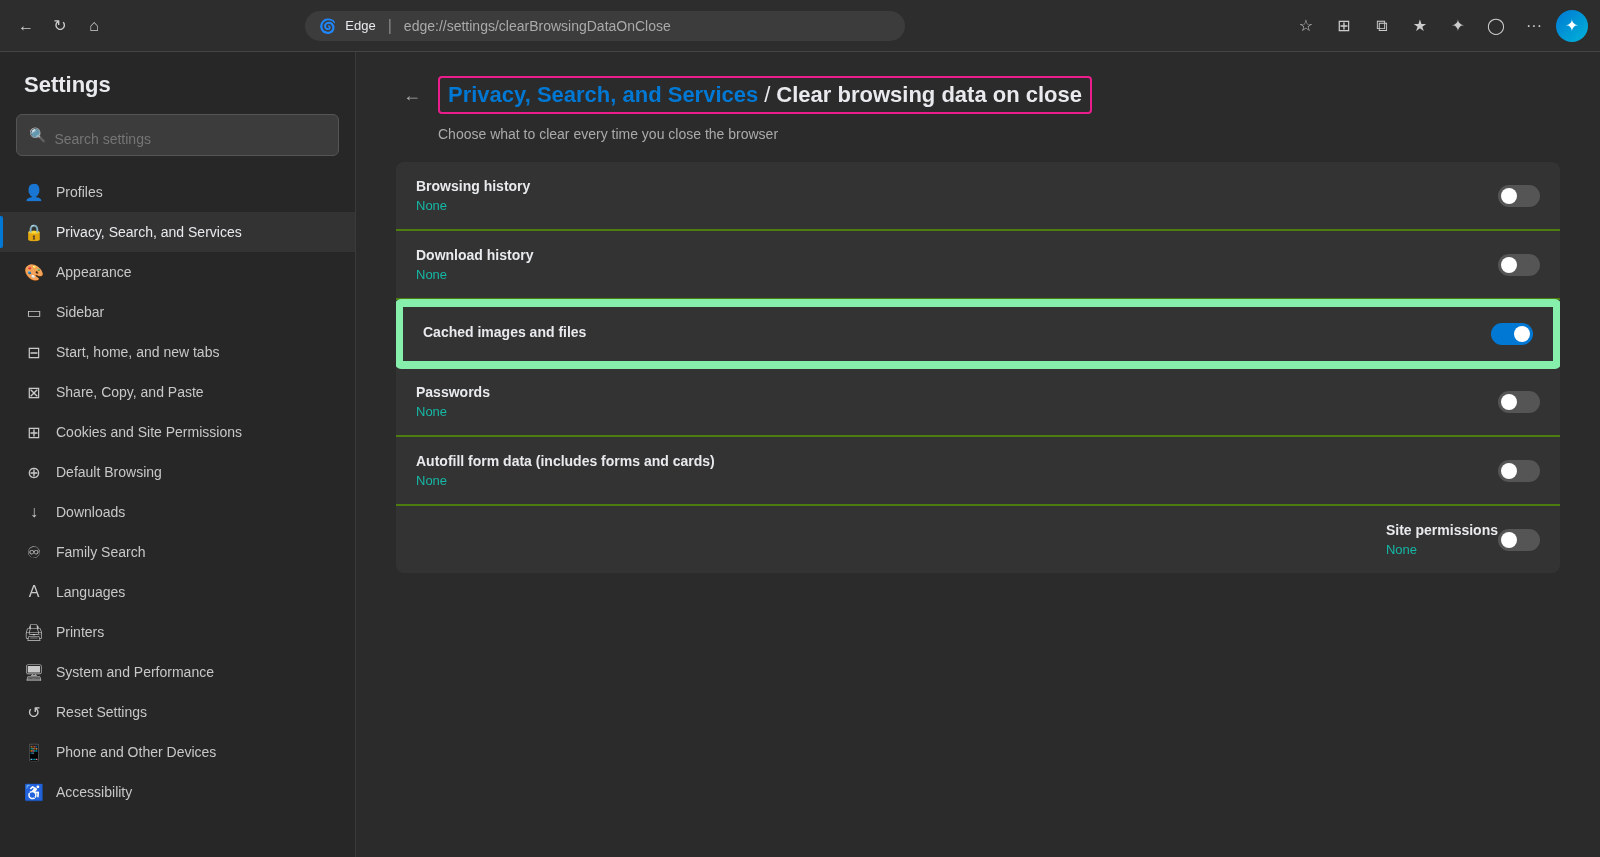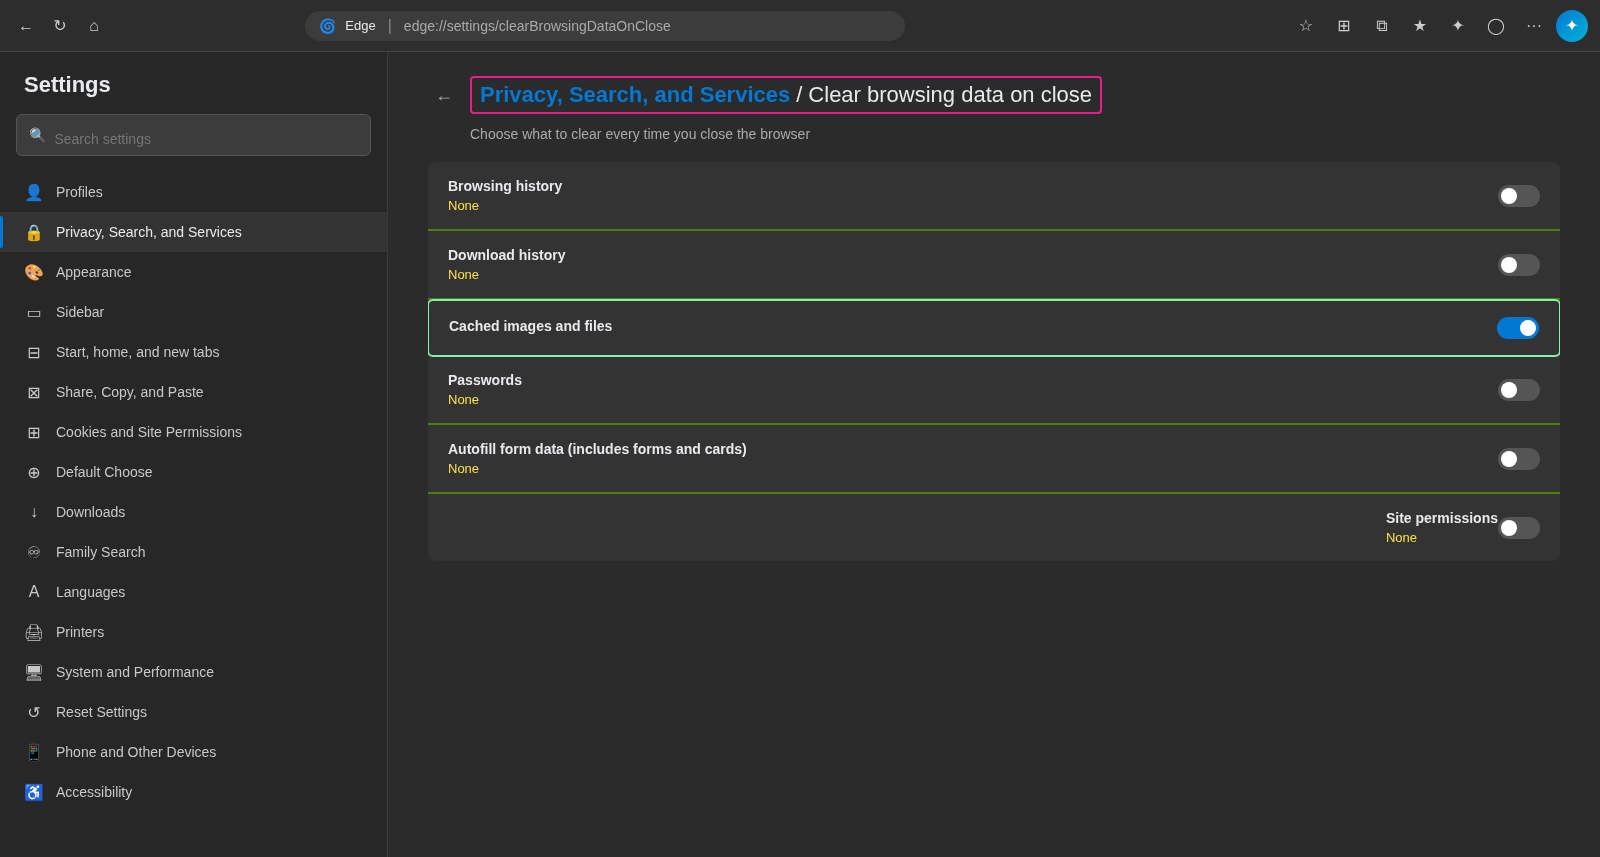--- a/index.html
+++ b/index.html
@@ -95,21 +95,21 @@
     }
 
     
     .app-body {
       display: flex;
       height: calc(857px - 52px);
     }
 
     
     .sidebar {
-      width: 388px;
+      width: 356px;
       background: #272727;
       padding: 20px 0;
       overflow-y: auto;
       flex-shrink: 0;
       border-right: 1px solid #3a3a3a;
     }
     .sidebar-title {
       font-size: 22px;
       font-weight: 700;
       color: #e8eaed;
@@ -210,21 +210,21 @@
       text-decoration: none;
     }
     .breadcrumb-sep {
       color: #e8eaed;
       font-size: 22px;
       font-weight: 400;
     }
     .breadcrumb-current {
       color: #e8eaed;
       font-size: 22px;
-      font-weight: 400;
+      font-weight: 700;
     }
     .page-subtitle {
       font-size: 14px;
       color: #aaa;
       margin-bottom: 20px;
       margin-left: 42px;
     }
 
     
     .settings-card {
@@ -234,34 +234,34 @@
     }
     .settings-item {
       display: flex;
       align-items: center;
       justify-content: space-between;
       padding: 16px 20px;
       border-bottom: 2px solid #4d7c0f;
     }
     .settings-item:last-child { border-bottom: none; justify-content: flex-end; }
     .settings-item.highlighted {
-      border: 2px solid #86efac;
+      border: 8px solid #86efac;
       border-radius: 6px;
       margin: -1px;
     }
     .item-text {}
     .item-title {
       font-size: 14px;
       font-weight: 600;
       color: #e8eaed;
       margin-bottom: 4px;
     }
     .item-desc {
       font-size: 13px;
-      color: #fde047;
+      color: #14b8a6;
     }
 
     
     .toggle {
       position: relative;
       width: 42px;
       height: 22px;
       flex-shrink: 0;
     }
     .toggle-track {
@@ -350,21 +350,21 @@
         <div class="nav-item">
           <span class="nav-icon">⊠</span>
           <span>Share, Copy, and Paste</span>
         </div>
         <div class="nav-item">
           <span class="nav-icon">⊞</span>
           <span>Cookies and Site Permissions</span>
         </div>
         <div class="nav-item">
           <span class="nav-icon">⊕</span>
-          <span>Default Choose</span>
+          <span>Default Browsing</span>
         </div>
         <div class="nav-item">
           <span class="nav-icon">↓</span>
           <span>Downloads</span>
         </div>
         <div class="nav-item">
           <span class="nav-icon">♾</span>
           <span>Family Search</span>
         </div>
         <div class="nav-item">

